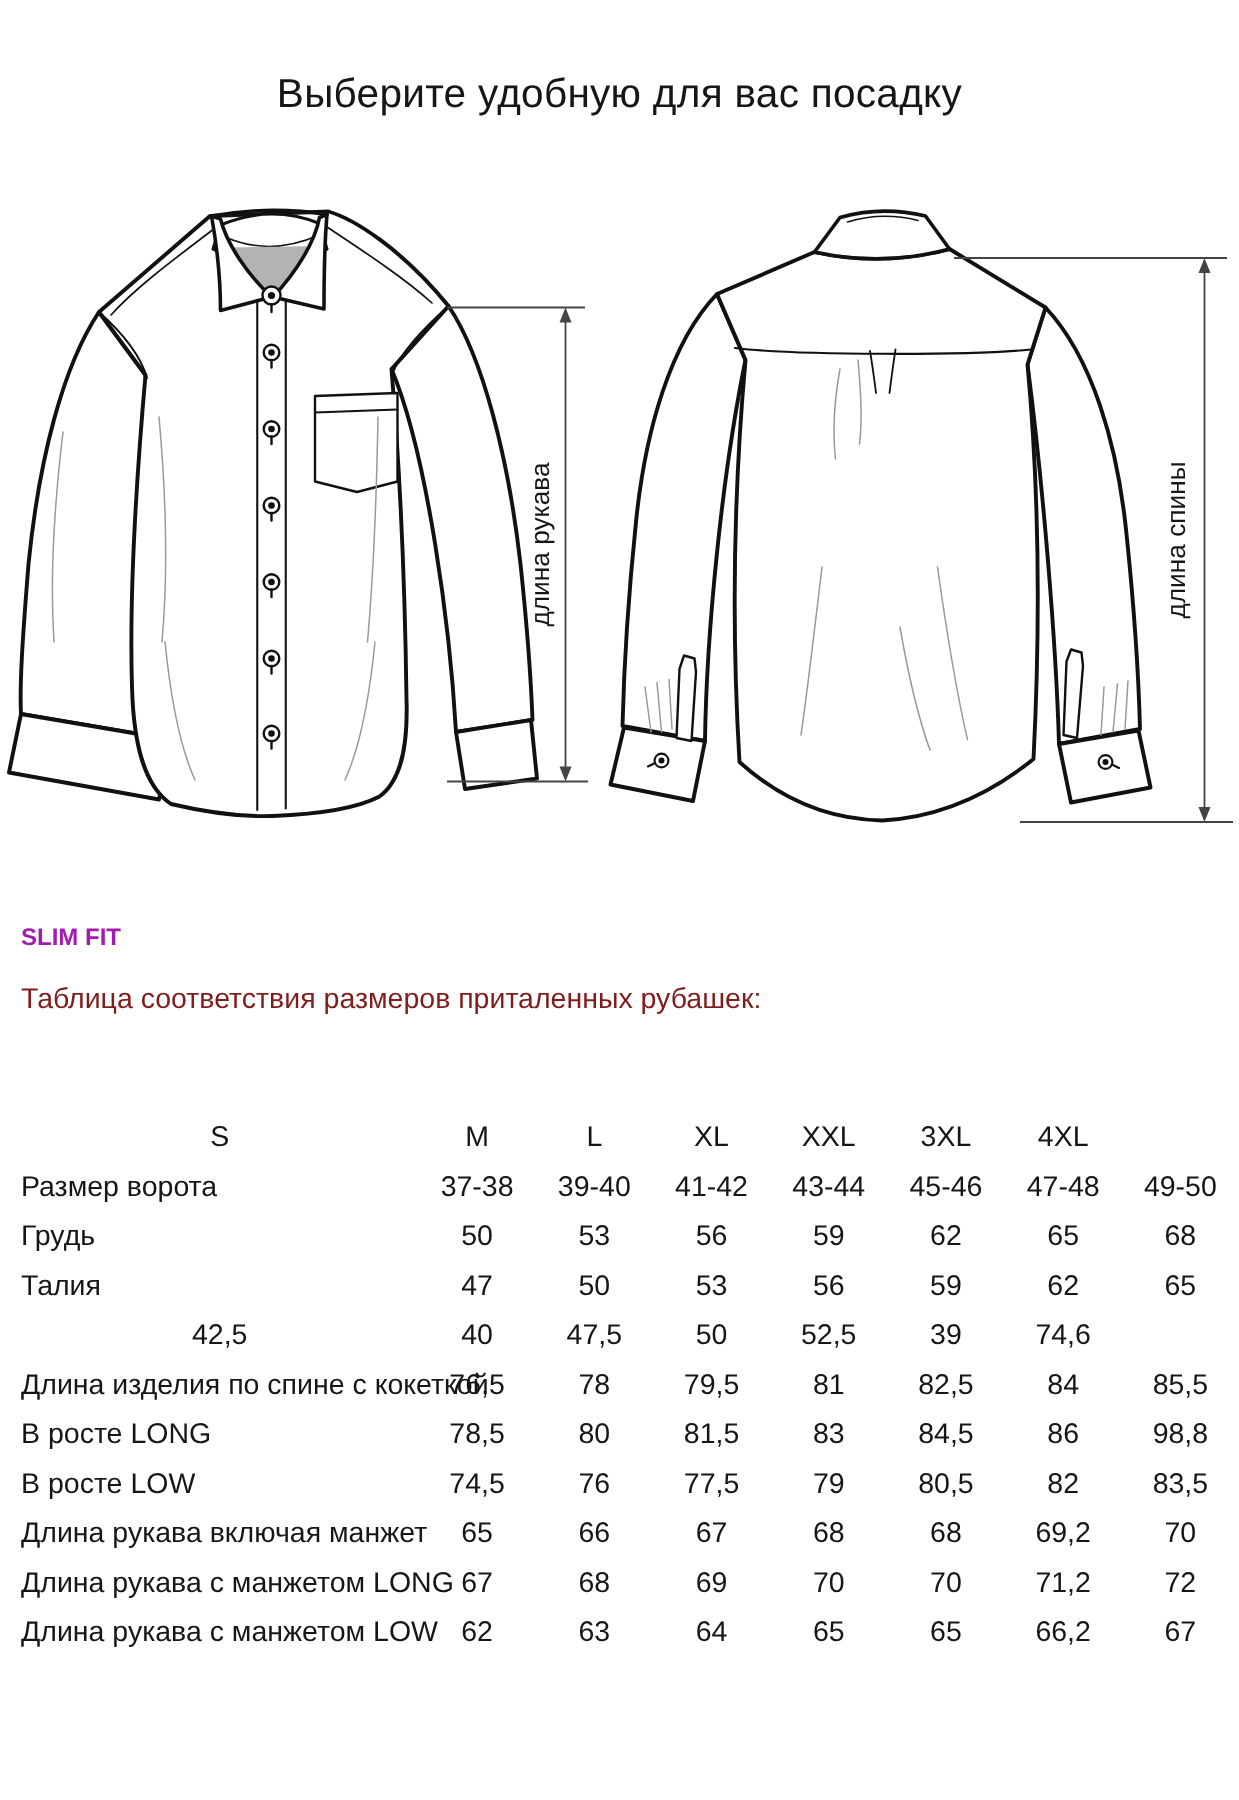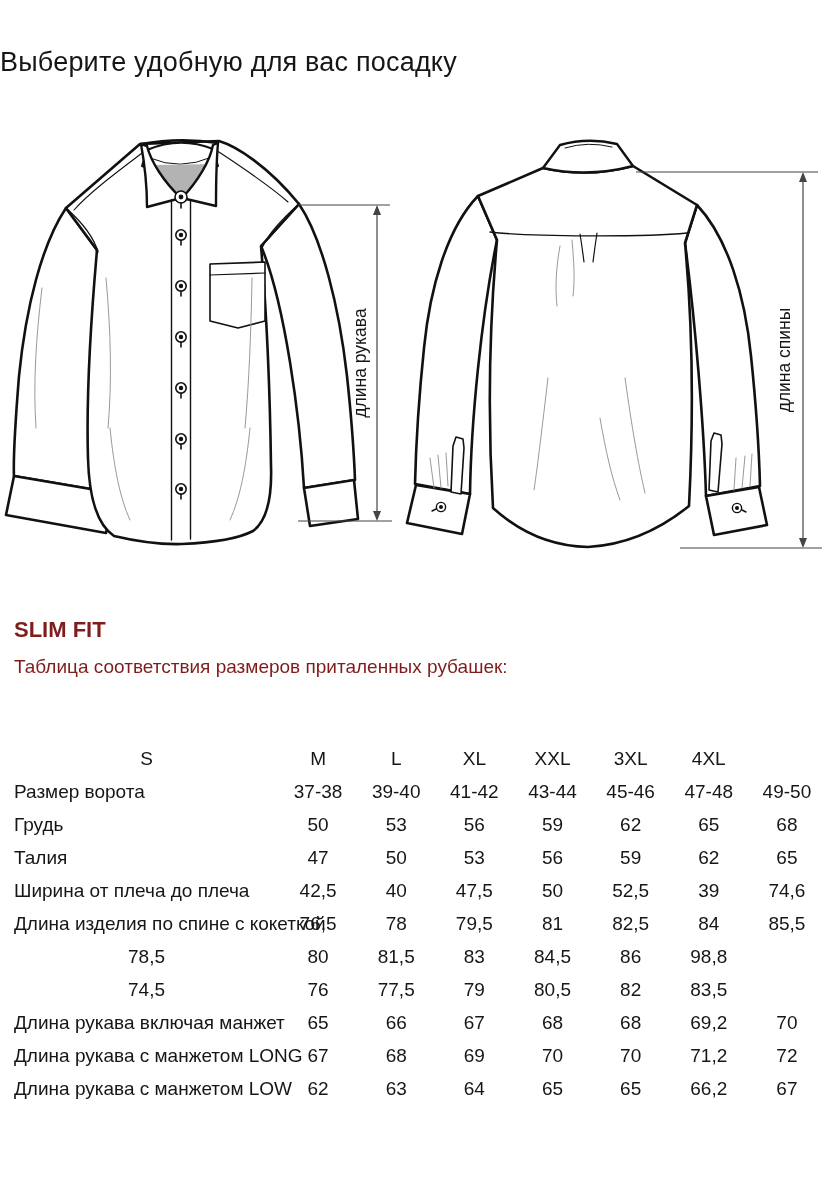--- a/index.html
+++ b/index.html
@@ -1,21 +1,21 @@
 <!DOCTYPE html>
 <html><head>
 <meta charset="utf-8">
 <style>
   html,body{margin:0;padding:0;background:#fff;}
   #page{position:relative;width:826px;height:1200px;background:#ffffff;overflow:hidden;
         font-family:"Liberation Sans","DejaVu Sans",sans-serif;color:#1a1a1a;}
-  .title{position:absolute;top:47px;left:0;width:826px;
+  .title{position:absolute;top:47px;left:0;width:826px;text-align:center;
          font-size:27px;letter-spacing:0.2px;color:#161616;}
   #diagram{position:absolute;top:128px;left:0;}
-  .heading{position:absolute;top:617px;left:14px;font-size:22px;font-weight:bold;color:#7f1d1d;}
+  .heading{position:absolute;top:617px;left:14px;font-size:16px;font-weight:bold;color:#a21caf;}
   .subtitle{position:absolute;top:656px;left:14px;font-size:19px;color:#7f1d1d;}
   .sizetable{position:absolute;top:742px;left:14px;width:812px;}
   .trow{display:grid;grid-template-columns:265px repeat(7,1fr);height:33px;align-items:center;}
   .tlabel{font-size:19px;white-space:nowrap;color:#161616;}
   .tcell{font-size:19px;text-align:center;color:#161616;}
   svg text{font-family:"Liberation Sans","DejaVu Sans",sans-serif;}
 </style>
 </head>
 <body>
 
@@ -223,49 +223,50 @@
         <div class="tlabel">Талия</div>
         <div class="tcell">47</div>
         <div class="tcell">50</div>
         <div class="tcell">53</div>
         <div class="tcell">56</div>
         <div class="tcell">59</div>
         <div class="tcell">62</div>
         <div class="tcell">65</div>
       </div>
       <div class="trow">
-        <div class="tlabel">Ширина от плеча до плеча</div>
         <div class="tcell">42,5</div>
         <div class="tcell">40</div>
         <div class="tcell">47,5</div>
         <div class="tcell">50</div>
         <div class="tcell">52,5</div>
         <div class="tcell">39</div>
         <div class="tcell">74,6</div>
       </div>
       <div class="trow">
         <div class="tlabel">Длина изделия по спине с кокеткой</div>
         <div class="tcell">76,5</div>
         <div class="tcell">78</div>
         <div class="tcell">79,5</div>
         <div class="tcell">81</div>
         <div class="tcell">82,5</div>
         <div class="tcell">84</div>
         <div class="tcell">85,5</div>
       </div>
       <div class="trow">
+        <div class="tlabel">В росте LONG</div>
         <div class="tcell">78,5</div>
         <div class="tcell">80</div>
         <div class="tcell">81,5</div>
         <div class="tcell">83</div>
         <div class="tcell">84,5</div>
         <div class="tcell">86</div>
         <div class="tcell">98,8</div>
       </div>
       <div class="trow">
+        <div class="tlabel">В росте LOW</div>
         <div class="tcell">74,5</div>
         <div class="tcell">76</div>
         <div class="tcell">77,5</div>
         <div class="tcell">79</div>
         <div class="tcell">80,5</div>
         <div class="tcell">82</div>
         <div class="tcell">83,5</div>
       </div>
       <div class="trow">
         <div class="tlabel">Длина рукава включая манжет</div>

